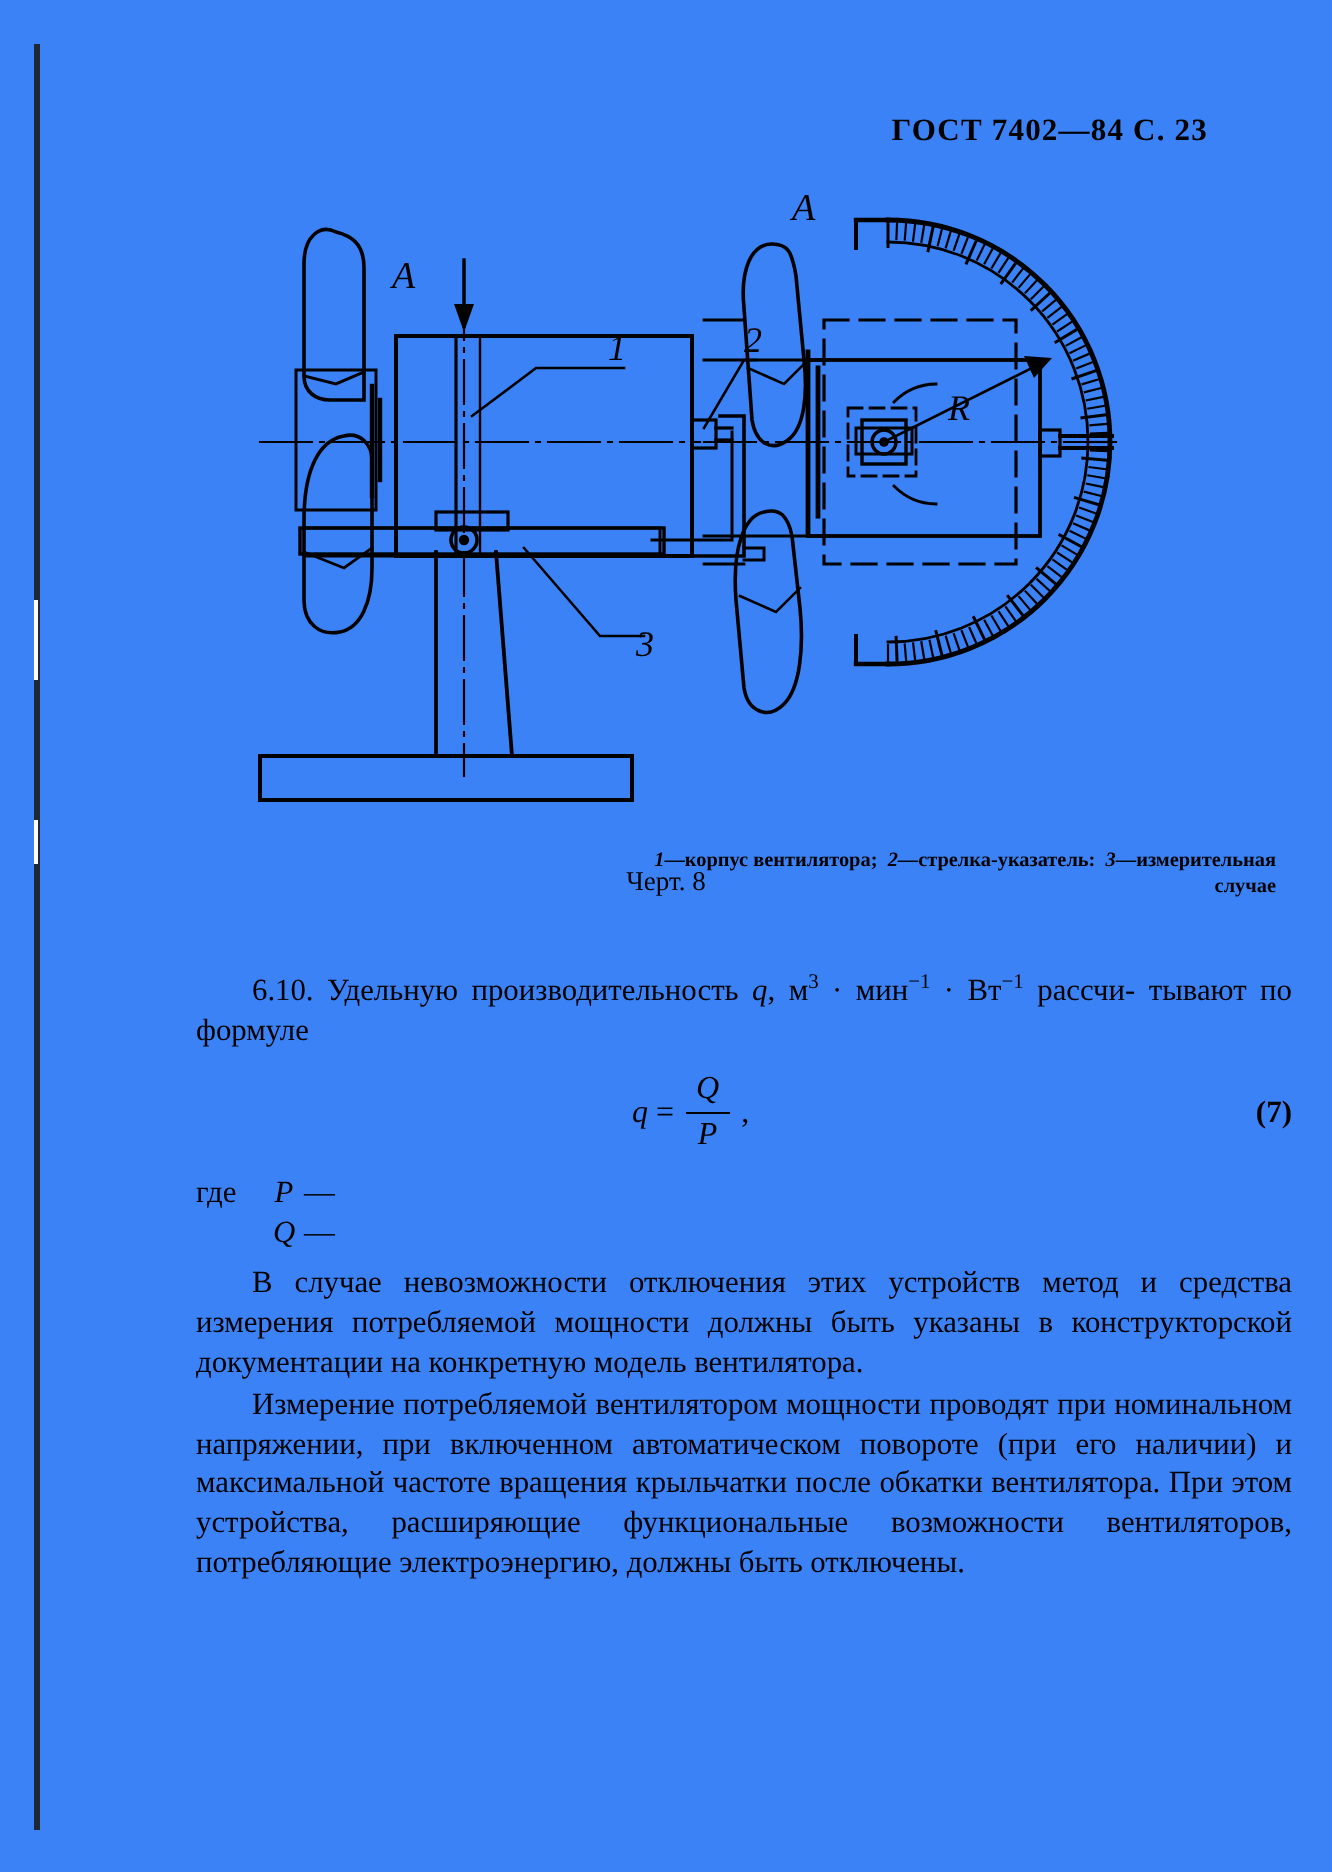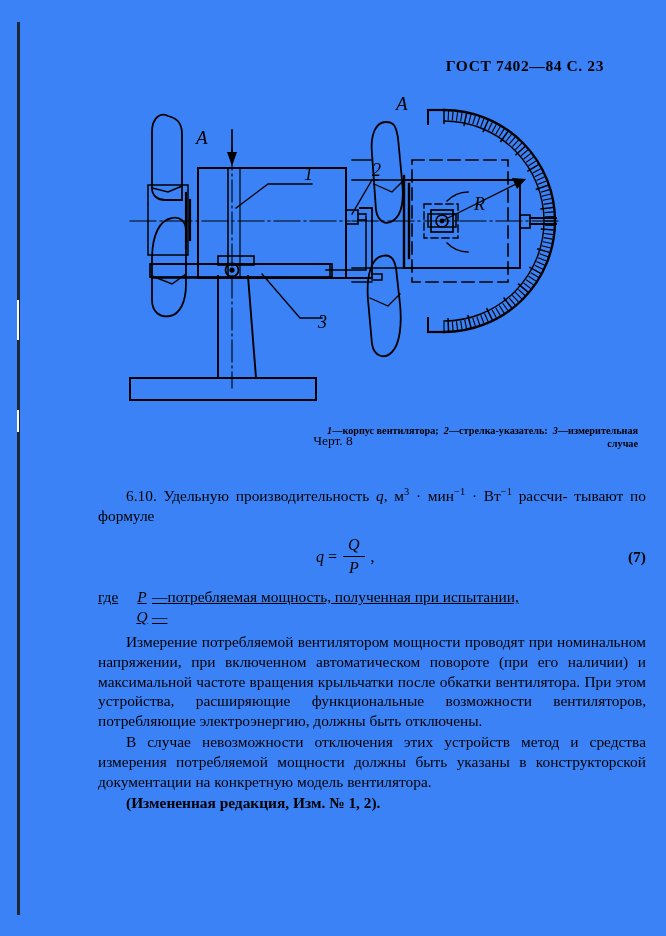--- a/index.html
+++ b/index.html
@@ -140,21 +140,20 @@
   }
   
   .where-block {
     margin: 2px 0 6px 0;
     font-size: 15.4px;
     line-height: 19.6px;
   }
   .where-line {
     display: flex;
     align-items: center;
-    text-decoration: underline;
   }
   .where-kw { width: 34px; flex: 0 0 34px; }
   .where-kw.blank { visibility: hidden; }
   .where-sym {
     width: 20px;
     flex: 0 0 20px;
     font-style: italic;
     text-align: center;
   }
   .where-dash { flex: 0 0 14px; }
@@ -397,28 +396,26 @@
         <span>,</span>
       </div>
       <div class="formula-number">(7)</div>
     </div>
 
     <div class="where-block">
       <div class="where-line">
         <span class="where-kw">где</span>
         <span class="where-sym">P</span>
         <span class="where-dash">—</span>
-        <span class="where-def">потребляемая   мощность,   полученная   при   испытании,</span>
       </div>
       <div class="where-line">
         <span class="where-kw blank">где</span>
         <span class="where-sym">Q</span>
         <span class="where-dash">—</span>
       </div>
     </div>
 
+    <p class="para">В случае невозможности отключения этих устройств метод и средства измерения потребляемой мощности должны быть указаны в конструкторской документации на конкретную модель вентилятора.</p>
+
     <p class="para">Измерение потребляемой вентилятором мощности проводят при номинальном напряжении, при включенном автоматическом повороте (при его наличии) и максимальной частоте вращения крыльчатки после обкатки вентилятора. При этом устройства, расширяющие функциональные возможности вентиляторов, потребляющие электроэнергию, должны быть отключены.</p>
 
-    <p class="para">В случае невозможности отключения этих устройств метод и средства измерения потребляемой мощности должны быть указаны в конструкторской документации на конкретную модель вентилятора.</p>
-
-    <p class="para bold">(Измененная редакция, Изм. № 1, 2).</p>
   </div>
 </div>
 
 </body></html>

